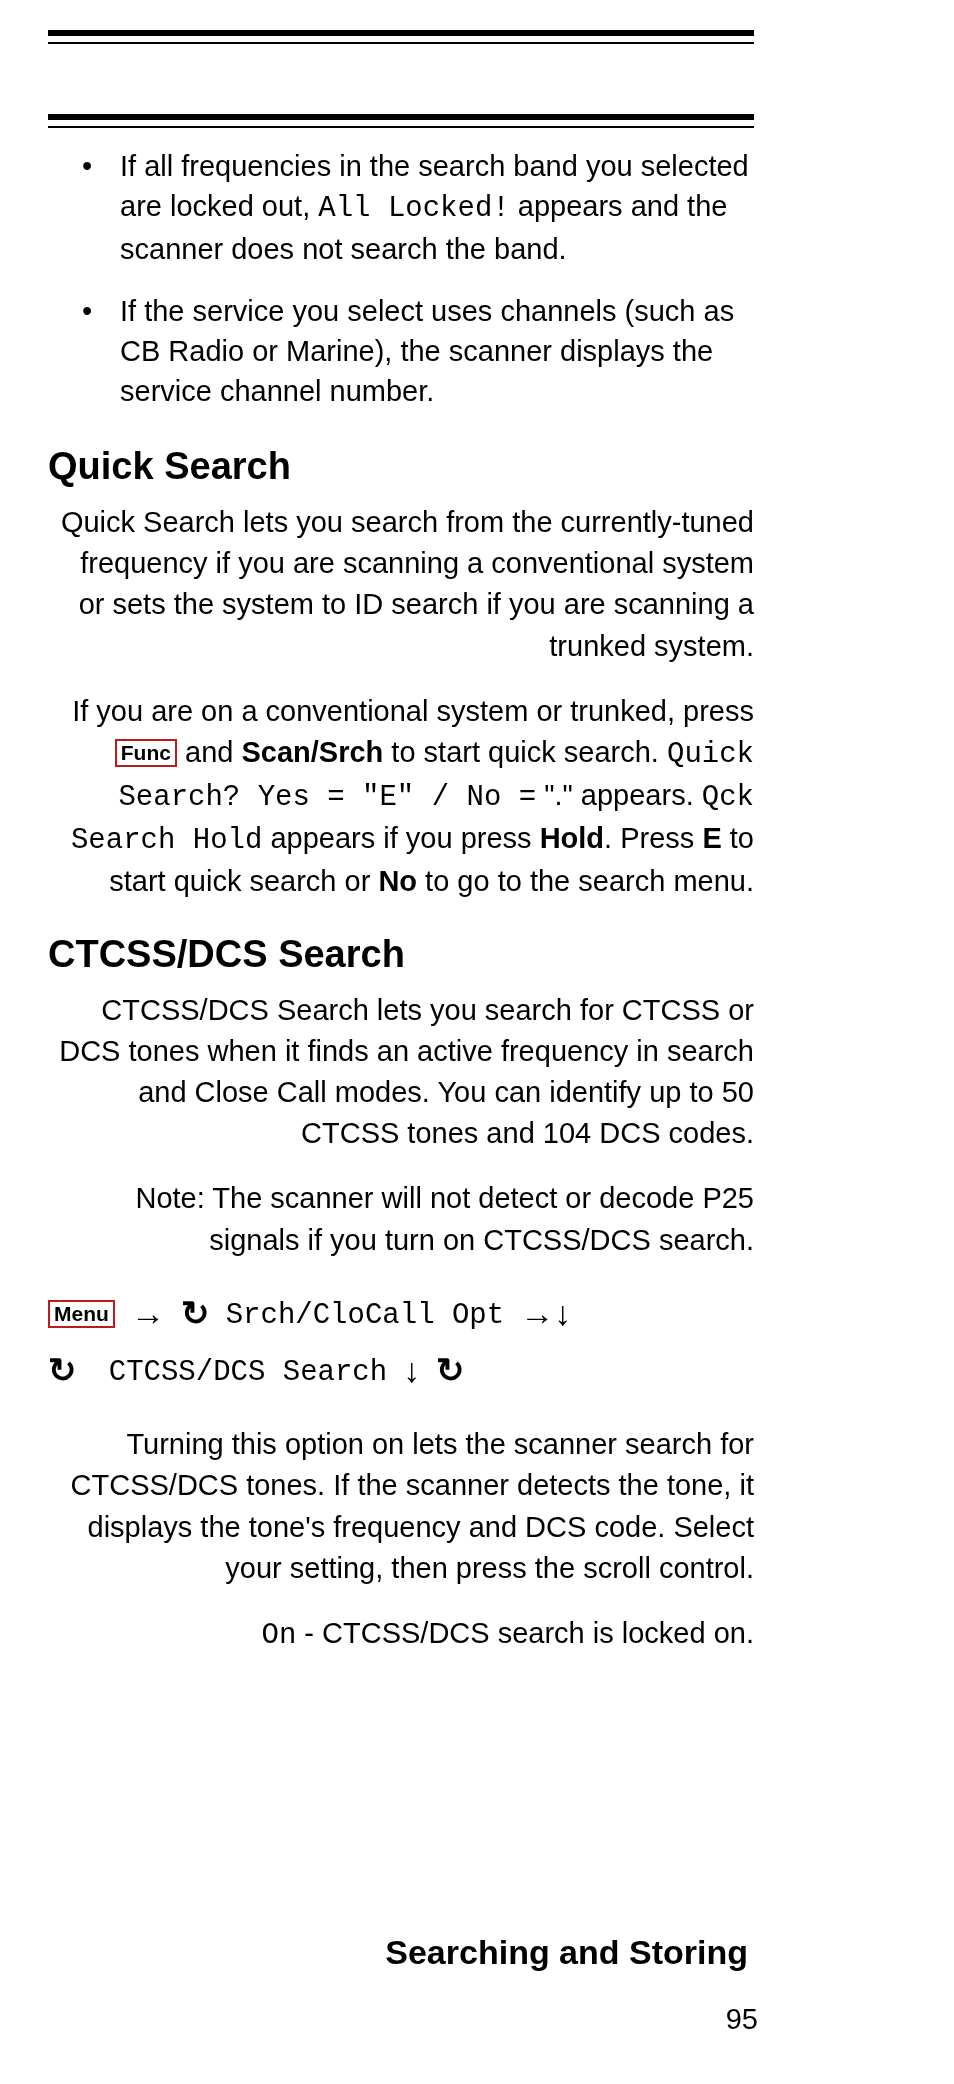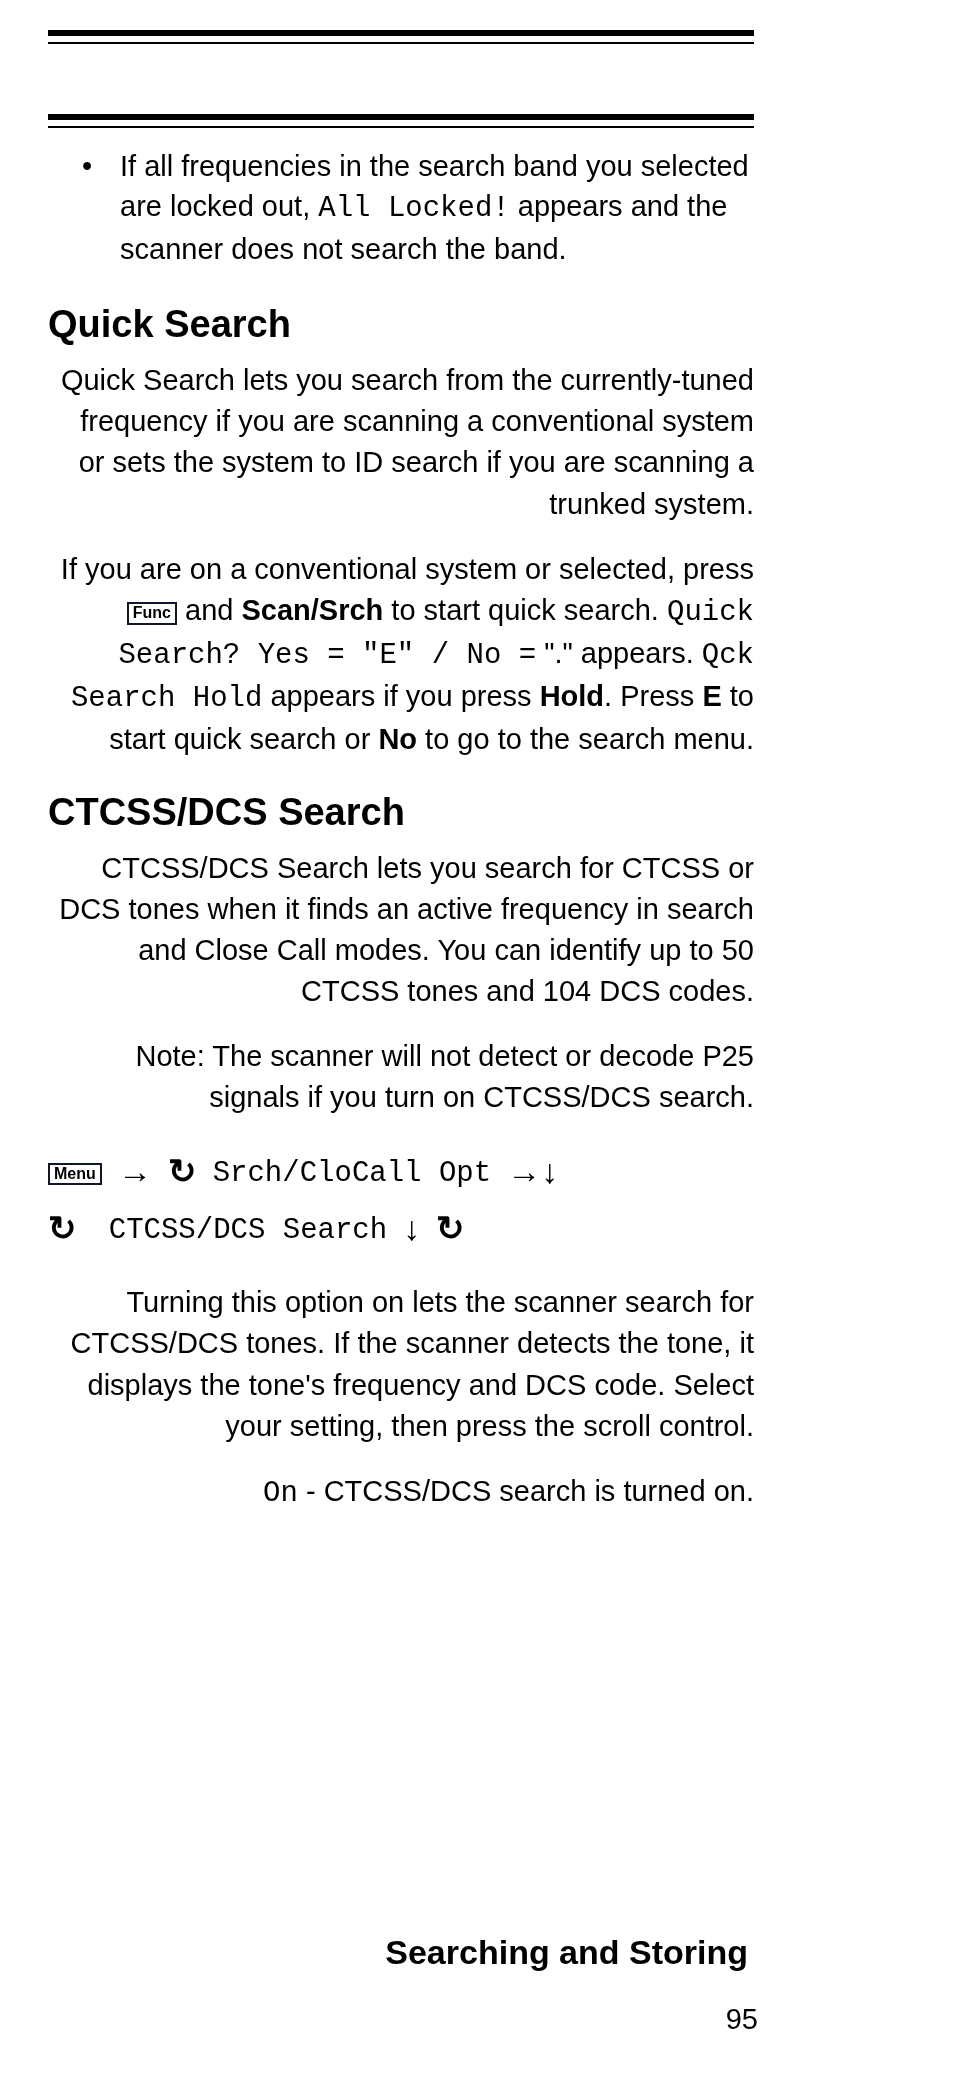--- a/index.html
+++ b/index.html
@@ -59,22 +59,22 @@
     line-height: 1.42;
     margin: 0 0 24px 0;
     text-align: right;
   }
   .mono {
     font-family: "Courier New", Courier, monospace;
   }
   .key {
     font-family: Arial, Helvetica, sans-serif;
     font-weight: bold;
-    font-size: 16px;
-    border: 2px solid #0f172a;
+    font-size: 21px;
+    border: 2px solid #b91c1c;
     padding: 0 4px 1px 4px;
     display: inline-block;
     line-height: 1.1;
     vertical-align: 2px;
   }
   .bold { font-weight: bold; }
   .nav-seq {
     font-size: 29px;
     line-height: 1.7;
     margin: 0 0 24px 0;
@@ -107,28 +107,31 @@
   <div class="rule-gap"></div>
   <div class="rule-thick"></div>
   <div class="rule-thin"></div>
 
   <div class="content">
 
     <ul class="bullets">
       <li>
         <span>If all frequencies in the search band you selected are locked out, </span><span class="mono">All Locked!</span><span> appears and the scanner does not search the band.</span>
       </li>
+      <li>
+        <span>If the service you select uses channels (such as CB Radio or Marine), the scanner displays the service channel number.</span>
+      </li>
     </ul>
 
     <h2 class="section">Quick Search</h2>
 
     <p class="body">Quick Search lets you search from the currently-tuned frequency if you are scanning a conventional system or sets the system to ID search if you are scanning a trunked system.</p>
 
     <p class="body">
-      <span>If you are on a conventional system or selected, press </span>
+      <span>If you are on a conventional system or trunked, press </span>
       <span class="key">Func</span>
       <span> and </span><span class="bold">Scan/Srch</span><span> to start quick search. </span><span class="mono">Quick Search? Yes = "E" / No =</span><span> "." </span><span> appears. </span><span class="mono">Qck Search Hold</span><span> appears if you press </span><span class="bold">Hold</span><span>. Press </span><span class="bold">E</span><span> to start quick search or </span><span class="bold">No</span><span> to go to the search menu.</span>
     </p>
 
     <h2 class="section">CTCSS/DCS Search</h2>
 
     <p class="body">CTCSS/DCS Search lets you search for CTCSS or DCS tones when it finds an active frequency in search and Close Call modes. You can identify up to 50 CTCSS tones and 104 DCS codes.</p>
 
     <p class="body">Note: The scanner will not detect or decode P25 signals if you turn on CTCSS/DCS search.</p>
 
@@ -140,21 +143,21 @@
       &nbsp;<span class="arrow-right"></span><span class="arrow-down"></span><br>
       <span class="scroll-icon"></span>
       &nbsp;&nbsp;&nbsp;<span class="mono">CTCSS/DCS Search</span>
       &nbsp;<span class="arrow-down"></span>
       &nbsp;<span class="scroll-icon"></span>
     </p>
 
     <p class="body">Turning this option on lets the scanner search for CTCSS/DCS tones. If the scanner detects the tone, it displays the tone's frequency and DCS code. Select your setting, then press the scroll control.</p>
 
     <p class="body">
-      <span class="mono">On</span><span> - CTCSS/DCS search is turned on.</span>
+      <span class="mono">On</span><span> - CTCSS/DCS search is locked on.</span>
     </p>
 
 
   </div>
 
   <div class="footer-title">Searching and Storing</div>
   <div class="page-number">95</div>
 
 </div>
 

